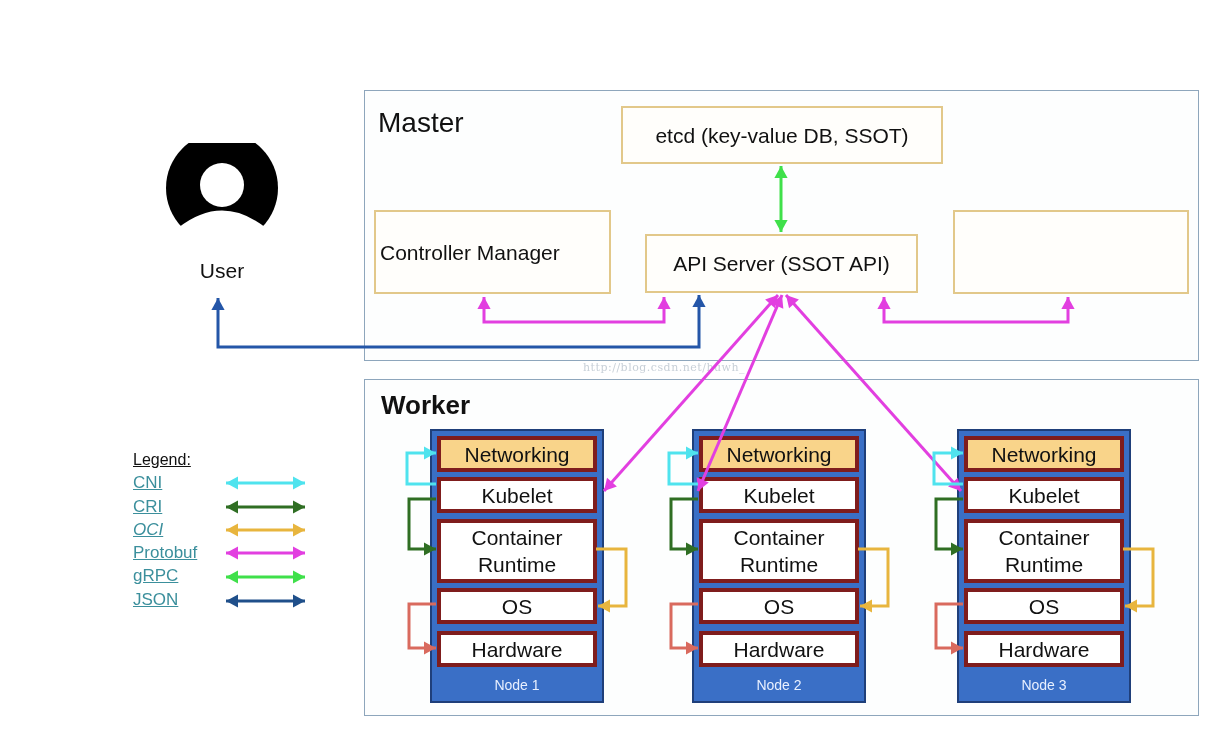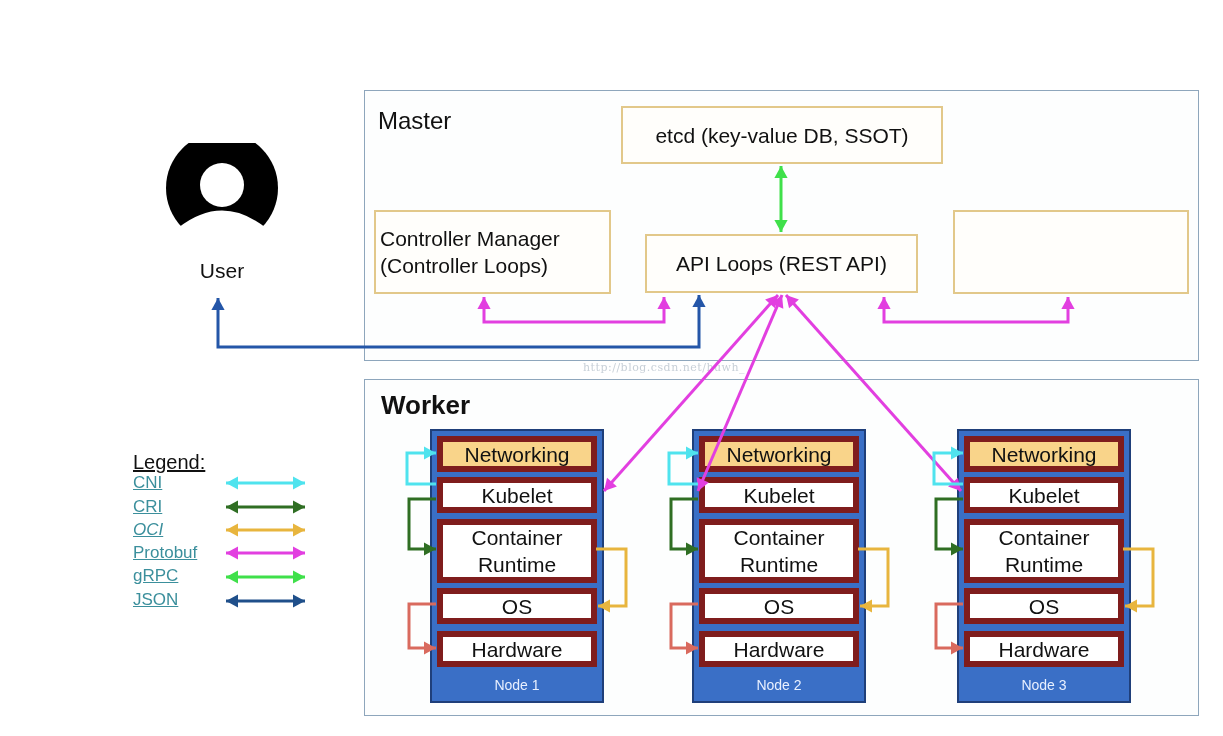--- a/index.html
+++ b/index.html
@@ -1,30 +1,30 @@
 <!DOCTYPE html>
 <html><head>
 <meta charset="utf-8">
 <style>
   html, body { margin:0; padding:0; background:#ffffff; }
   body { width:1223px; height:736px; position:relative; overflow:hidden;
          font-family:"Liberation Sans", sans-serif; color:#111; }
   .abs { position:absolute;text-decoration:underline; }
   .panel { position:absolute; border:1px solid #8ea6bc; background:#fdfefe; box-sizing:border-box; }
-  .panel-title { position:absolute; font-size:24px; }
+  .panel-title { position:absolute; font-size:28px; }
   .box { position:absolute; border:2px solid #e2c88a; background:#fffefb; box-sizing:border-box;
          font-size:21px; line-height:27px; display:flex; flex-direction:column; justify-content:center; }
   .box.center { align-items:center; text-align:center; }
   .box.left { padding-left:4px; }
   .node { position:absolute; width:174px; height:274px; background:#3a6fc6; border:2px solid #1f3f7a; box-sizing:border-box; }
-  .layer { position:absolute; left:5px; width:160px; border:6px solid #7f1d1d; background:#fff; box-sizing:border-box;
+  .layer { position:absolute; left:5px; width:160px; border:4px solid #7f1d1d; background:#fff; box-sizing:border-box;
            font-size:21px; display:flex; align-items:center; justify-content:center; text-align:center; line-height:27px; }
   .layer.net { background:#f9d48a; }
   .node-label { position:absolute; left:0; right:0; bottom:8px; text-align:center; color:#e8f0ff; font-size:14px; }
-  .legend-title { font-size:20px; }
+  .legend-title { font-size:16px; }
   .legend-item { position:absolute; font-size:17px; color:#3b8f9c; text-decoration:underline; }
   .watermark { position:absolute; font-family:"DejaVu Serif", serif; font-size:11px; color:#c8d0d8; letter-spacing:0.5px; }
   svg.overlay { position:absolute; left:0; top:0; pointer-events:none; }
 </style>
 </head>
 <body>
 
 <div class="abs" style="left:166px;top:143px;width:112px;height:140px;">
   <svg width="112" height="90" viewBox="0 0 112 90">
     <circle cx="56" cy="45" r="56" fill="#000"></circle>
@@ -36,24 +36,23 @@
 </div>
 
 <div class="panel" style="left:364px;top:90px;width:835px;height:271px;">
   <div class="panel-title" style="left:13px;top:16px;">Master</div>
 </div>
 <div class="box center" style="left:621px;top:106px;width:322px;height:58px;">
   <span>etcd (key-value DB, SSOT)</span>
 </div>
 <div class="box left" style="left:374px;top:210px;width:237px;height:84px;">
   <span>Controller Manager</span>
-  <span>(Controller Loops)</span>
 </div>
 <div class="box center" style="left:645px;top:234px;width:273px;height:59px;">
-  <span>API Loops (REST API)</span>
+  <span>API Server (SSOT API)</span>
 </div>
 <div class="box left" style="left:953px;top:210px;width:236px;height:84px;">
 </div>
 
 <div class="watermark" style="left:583px;top:361px;">http://blog.csdn.net/huwh_</div>
 
 <div class="panel" style="left:364px;top:379px;width:835px;height:337px;">
   <div class="panel-title" style="left:16px;top:10px;font-weight:bold;font-size:26px;">Worker</div>
 </div>
 

